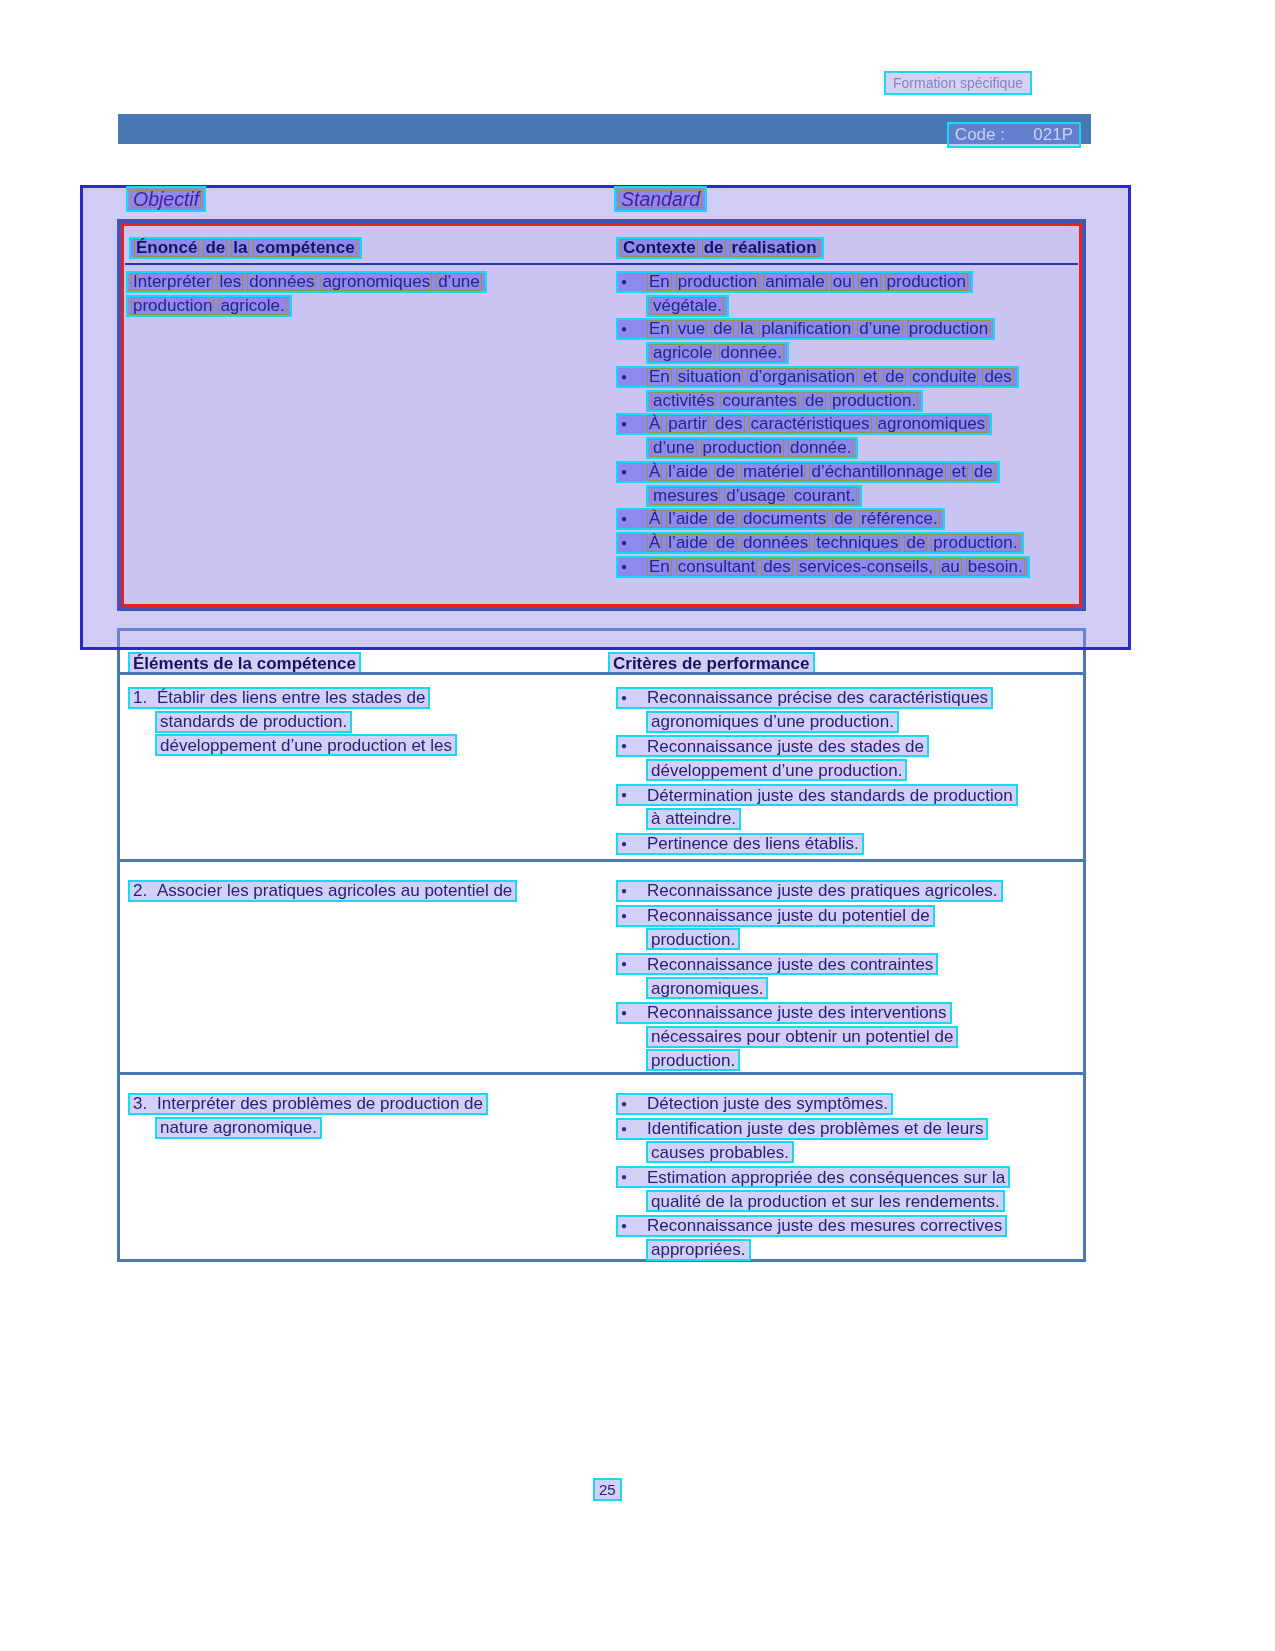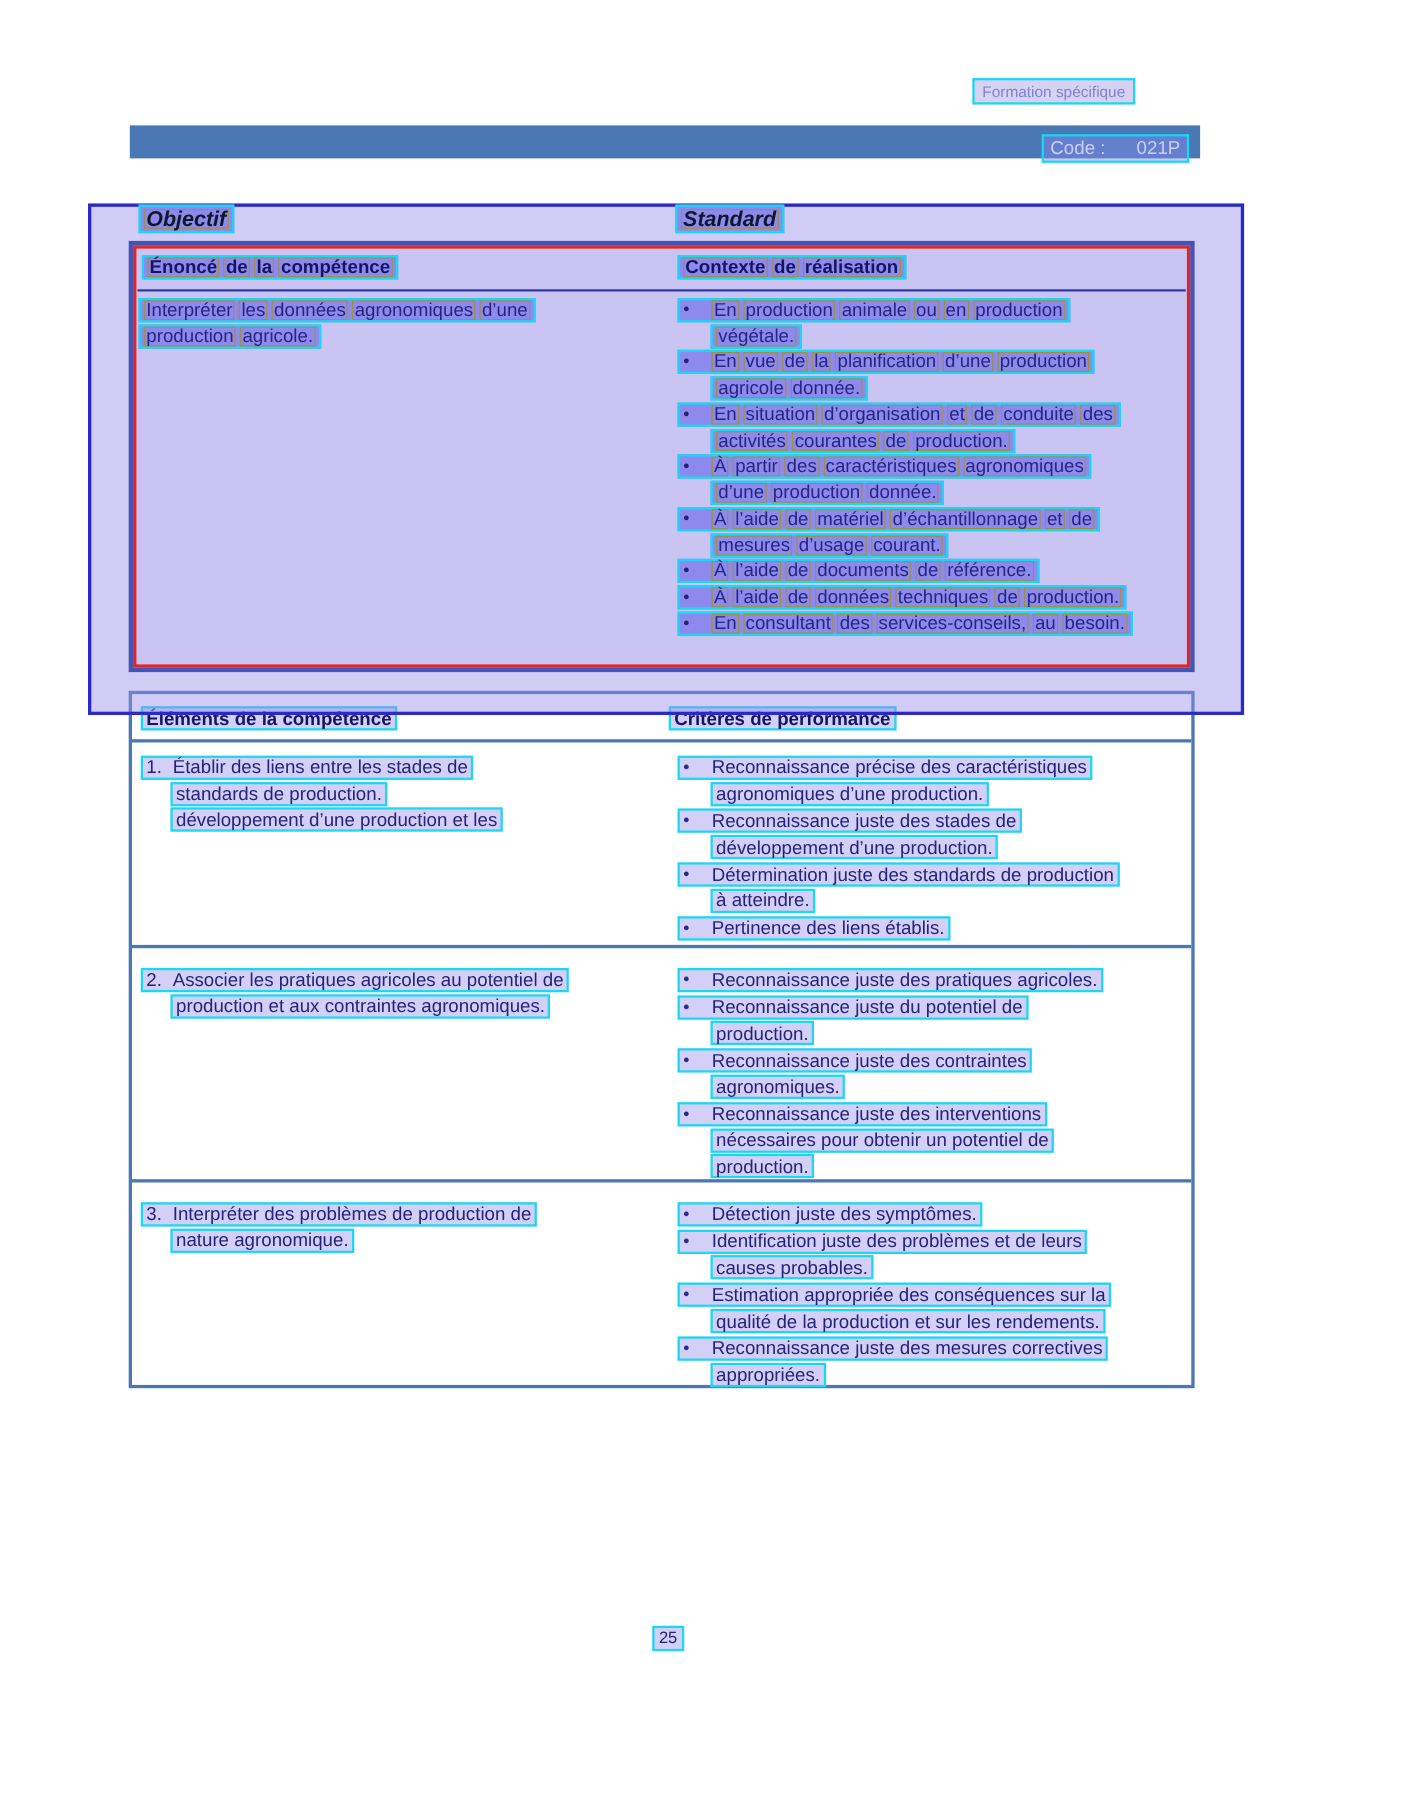--- a/index.html
+++ b/index.html
@@ -5,22 +5,22 @@
   *{margin:0;padding:0;box-sizing:border-box;}
   html,body{background:#ffffff;}
   .page{position:relative;width:1275px;height:1651px;background:#ffffff;
         font-family:"Liberation Sans",sans-serif;overflow:hidden;color:#232379;}
 
   
   .hl{display:inline-flex;align-items:center;border:2px solid #16daf4;
       padding:0 3px;height:22px;white-space:nowrap;font-size:17px;line-height:1;}
   .hl.top{background:#8d89ed;color:#26267f;}
   .hl.lite{background:#d4cff6;color:#232379;}
-  .hl.bold{font-weight:bold;color:#15155f;}
-  .hl.head2{font-weight:bold;font-style:italic;font-size:19.5px;height:26px;color:#0f172a;}
+  .hl.bold{font-weight:bold;color:#15155f;margin-top:10px;}
+  .hl.head2{font-weight:normal;font-style:italic;font-size:19.5px;height:26px;color:#4c1d95;}
 
   
   .w{display:inline-block;border:1px solid rgba(160,148,8,.75);padding:0 1px;
      margin-right:4px;line-height:16px;}
   .w:last-child{margin-right:0;}
 
   .b{display:inline-block;flex:0 0 26px;width:26px;font-size:10px;color:#2b2b8a;}
   .top .b{color:#23237d;}
   .num{display:inline-block;flex:0 0 24px;width:24px;}
 
@@ -382,25 +382,20 @@
         </div>
       </div>
     <div class="r2l ind27">
         <div class="item">
           <div class="tl">
             <span class="hl lite">
               <span class="num">2.</span>
               <span class="t">Associer les pratiques agricoles au potentiel de</span>
             </span>
           </div>
-          <div class="tl cont">
-            <span class="hl lite">
-              <span class="t">production et aux contraintes agronomiques.</span>
-            </span>
-          </div>
         </div>
       </div>
     <div class="r2r">
         <div class="item">
           <div class="tl">
             <span class="hl lite">
               <span class="b">●</span>
               <span class="t">Reconnaissance juste des pratiques agricoles.</span>
             </span>
           </div>

